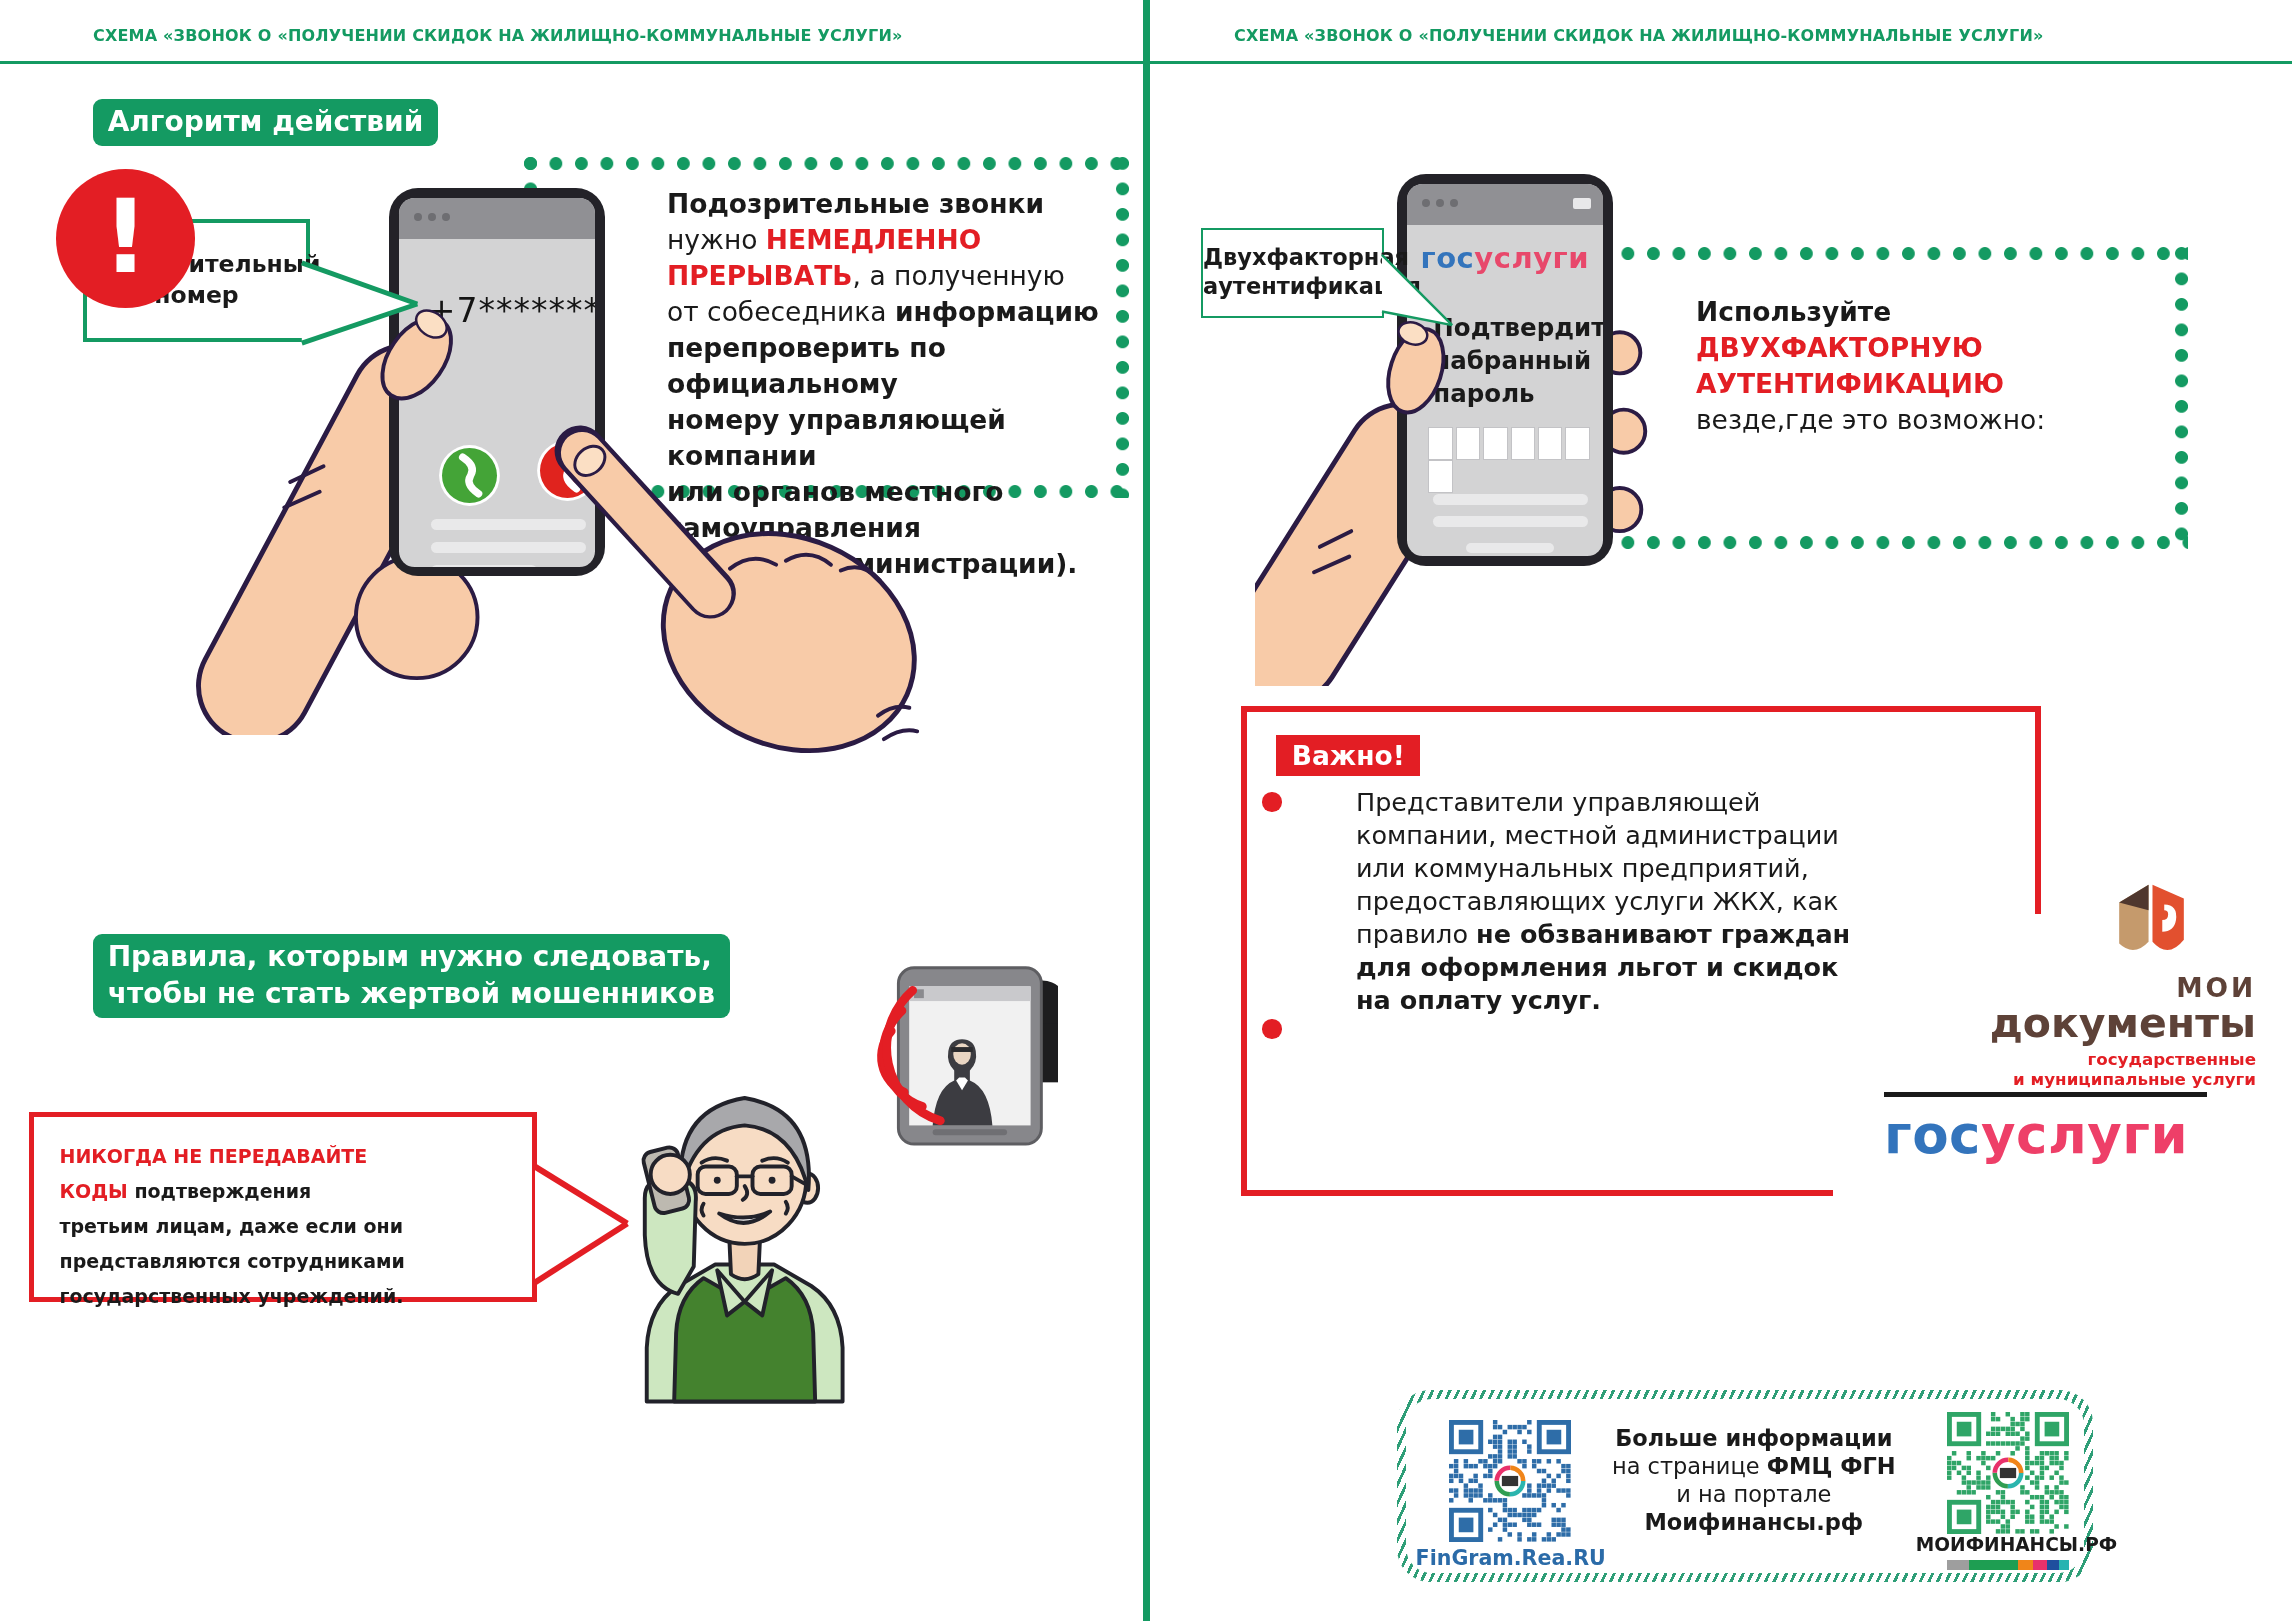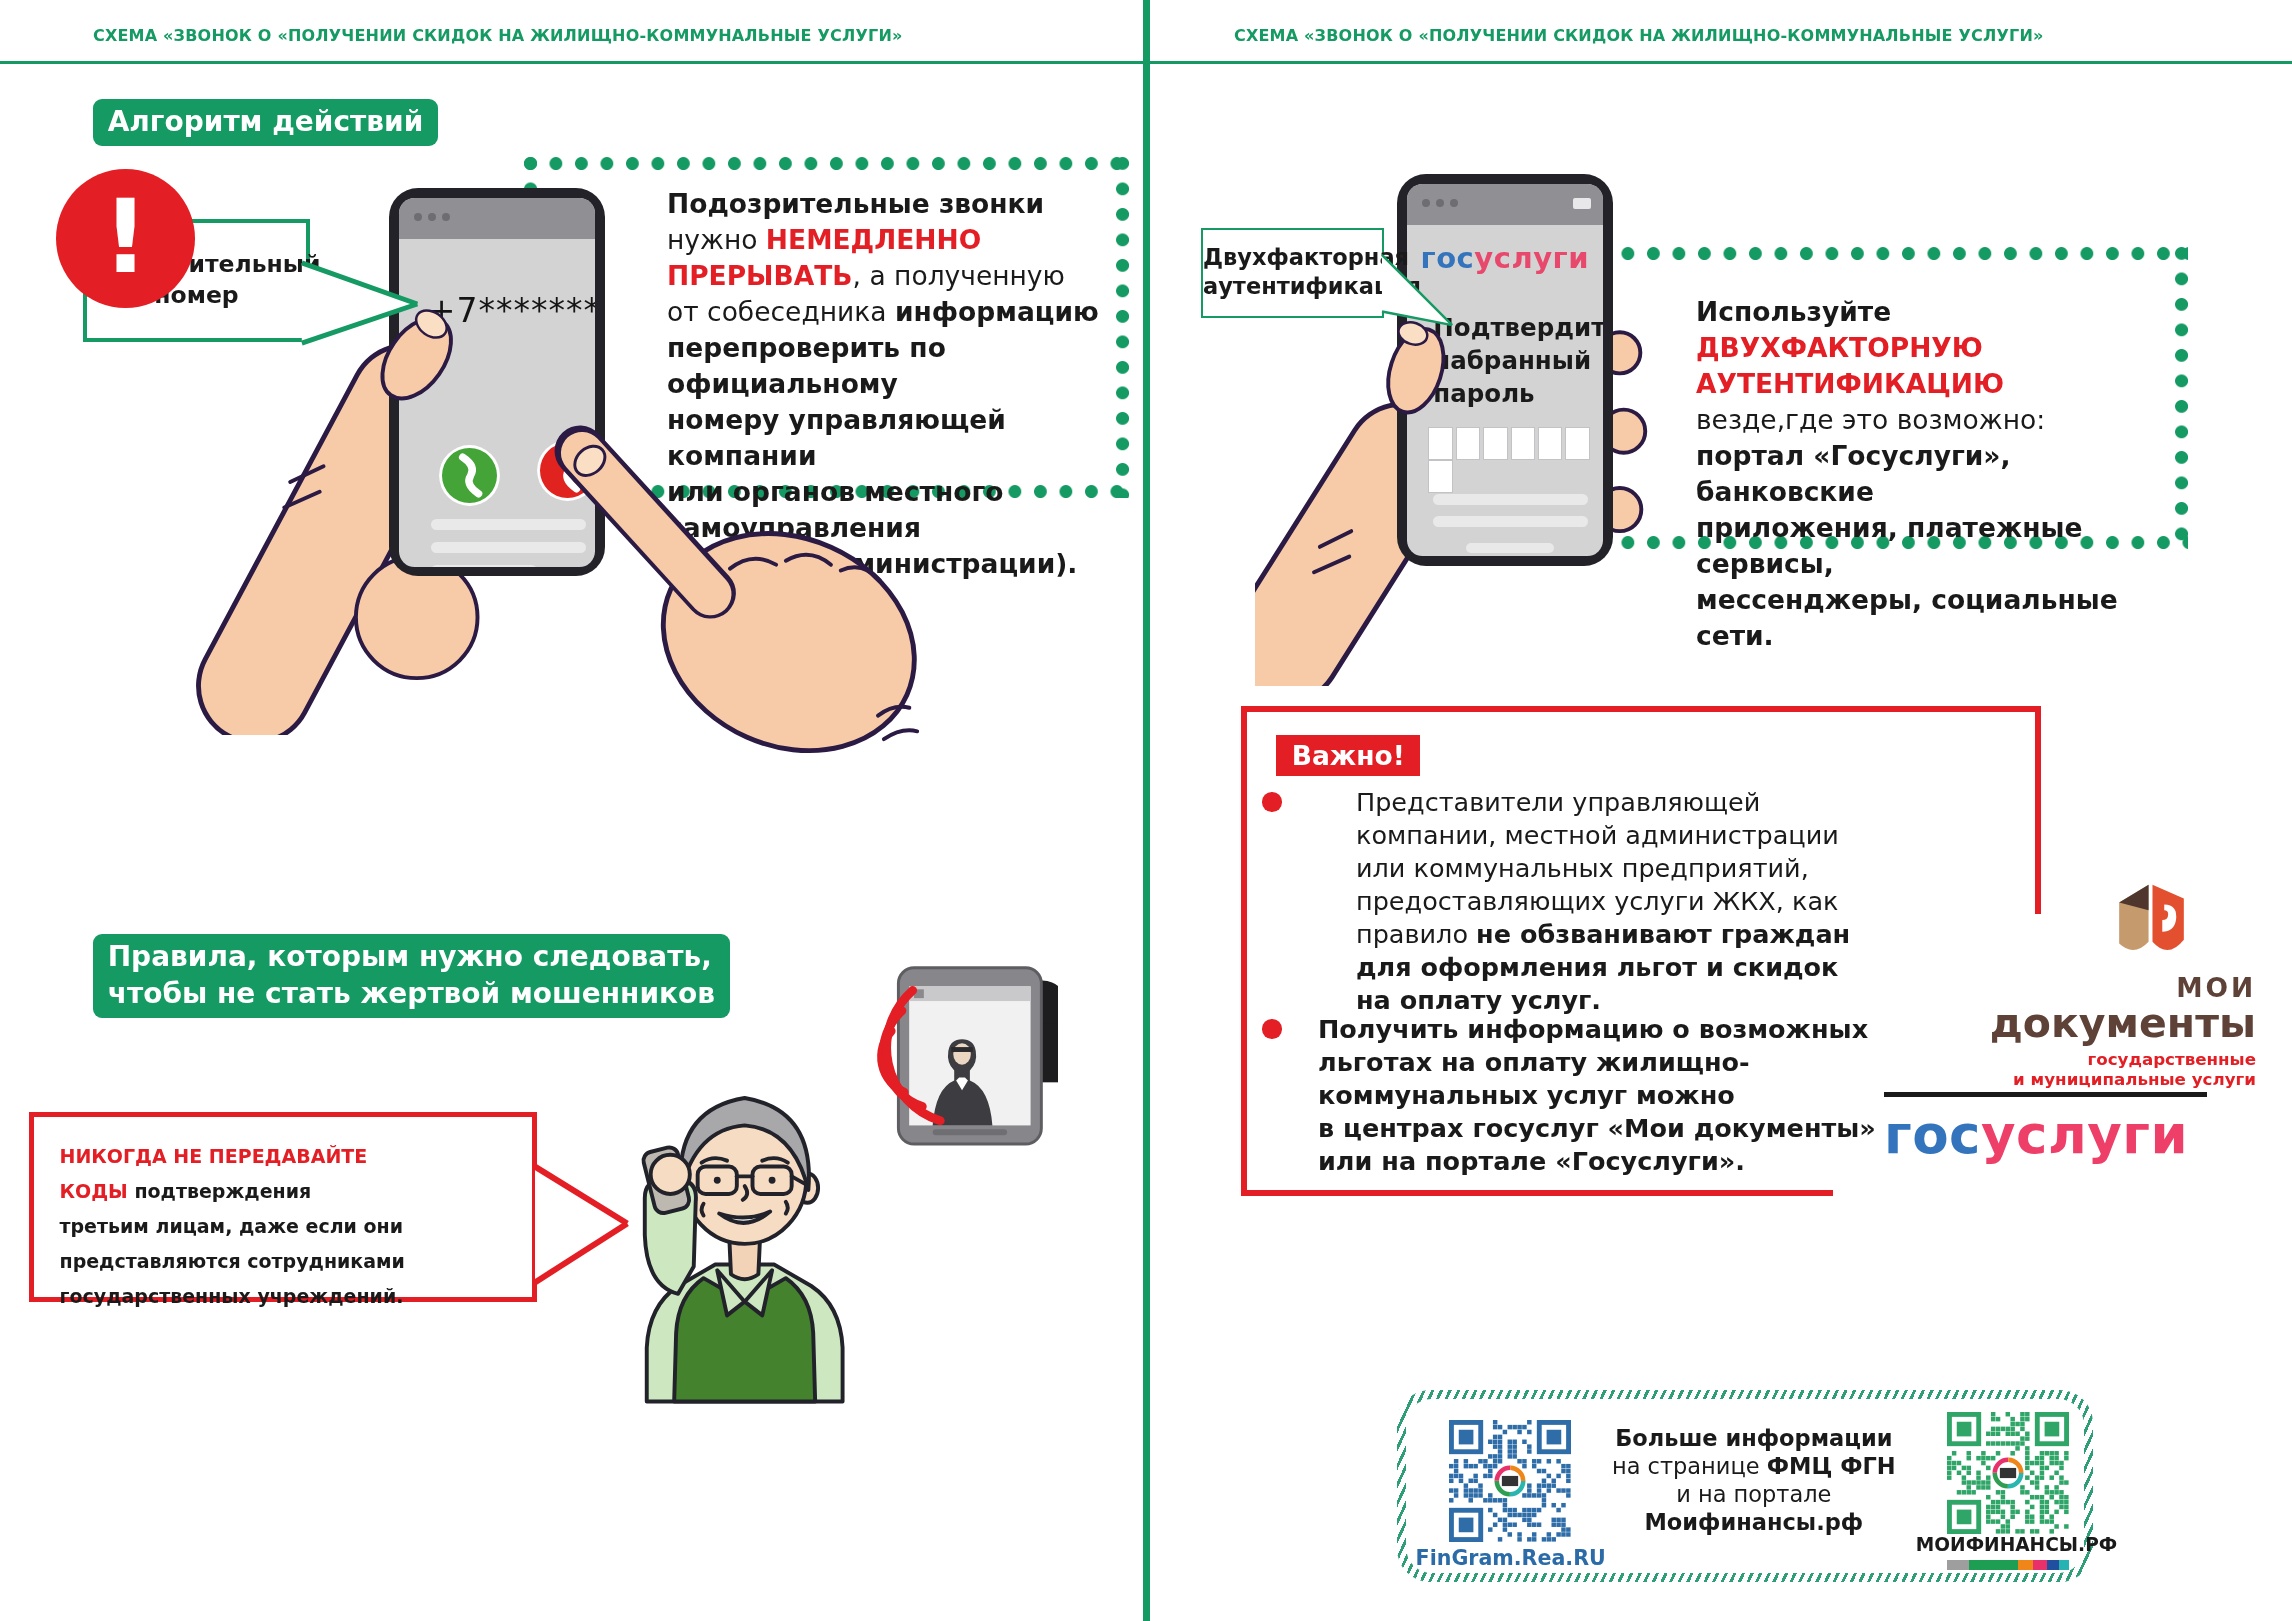--- a/index.html
+++ b/index.html
@@ -192,23 +192,21 @@
   </svg>
 
   <div class="abs dots-h" style="left:1596px;top:247px;width:592px;"></div>
   <div class="abs dots-v" style="left:1596px;top:247px;height:302px;"></div>
   <div class="abs dots-v" style="left:2175px;top:247px;height:302px;"></div>
   <div class="abs dots-h" style="left:1596px;top:536px;width:592px;"></div>
 
   <div class="abs rich" style="left:1696px;top:294px;width:490px;font-size:26.5px;line-height:36px;"><span class="seg-b">Используйте </span><span class="seg-rb">ДВУХФАКТОРНУЮ
 АУТЕНТИФИКАЦИЮ</span><span class="seg-r">
 везде,где это возможно:
-</span><span class="seg-b">портал «Госуслуги», банковские
-приложения, платежные сервисы,
-мессенджеры, социальные сети.</span></div>
+</span></div>
 
   <svg class="abs" style="left:1255px;top:294px;" width="412" height="392" viewBox="0 0 420 400">
     <circle cx="372" cy="60" r="21" fill="#F8CBA8" stroke="#2B1B44" stroke-width="4"></circle>
     <circle cx="376" cy="140" r="22" fill="#F8CBA8" stroke="#2B1B44" stroke-width="4"></circle>
     <circle cx="372" cy="220" r="22" fill="#F8CBA8" stroke="#2B1B44" stroke-width="4"></circle>
     <line x1="30" y1="360" x2="150" y2="170" stroke="#2B1B44" stroke-width="120" stroke-linecap="round"></line>
     <line x1="30" y1="360" x2="150" y2="170" stroke="#F8CBA8" stroke-width="110" stroke-linecap="round"></line>
     <path d="M66,258 L98,242" stroke="#2B1B44" stroke-width="4" fill="none" stroke-linecap="round"></path>
     <path d="M60,284 L96,268" stroke="#2B1B44" stroke-width="4" fill="none" stroke-linecap="round"></path>
   </svg>
@@ -261,25 +259,20 @@
   <div class="abs" style="left:1262px;top:792px;width:19.6px;height:19.6px;border-radius:50%;background:var(--r);"></div>
   <div class="abs rich" style="left:1356px;top:786px;width:647px;font-size:25.5px;line-height:33px;"><span class="seg-r">Представители управляющей
 компании, местной администрации
 или коммунальных предприятий,
 предоставляющих услуги ЖКХ, как
 правило </span><span class="seg-b">не обзванивают граждан
 для оформления льгот и скидок
 на оплату услуг.</span></div>
 
   <div class="abs" style="left:1262px;top:1019px;width:19.6px;height:19.6px;border-radius:50%;background:var(--r);"></div>
-  <div class="abs rich" style="left:1318px;top:1013px;width:647px;font-size:25.5px;line-height:33px;"><span class="seg-b">Получить информацию о возможных
-льготах на оплату жилищно-
-коммунальных услуг можно
-в центрах госуслуг «Мои документы»
-или на портале «Госуслуги».</span></div>
 
   <svg class="abs" style="left:2115px;top:877px;" width="73" height="96" viewBox="0 0 74 98">
     <path d="M4,26 L34,8 L34,66 Q19,82 4,68 Z" fill="#C59A6C"></path>
     <path d="M4,26 L34,8 L34,34 Z" fill="#4F372E"></path>
     <path d="M38,8 L70,22 L70,64 Q54,84 38,66 Z" fill="#E2502F"></path>
     <path d="M50,28 Q64,28 62,44 Q60,56 48,56 L48,44 Q54,44 54,38 Q54,34 50,34 Z" fill="#fff"></path>
   </svg>
   <div class="abs" style="left:1962px;top:972px;width:294px;text-align:right;color:#5E4238;">
     <div style="font-size:26.5px;font-weight:700;letter-spacing:2.9px;">МОИ</div>
     <div style="font-size:41px;font-weight:700;margin-top:-3.9px;">документы</div>

